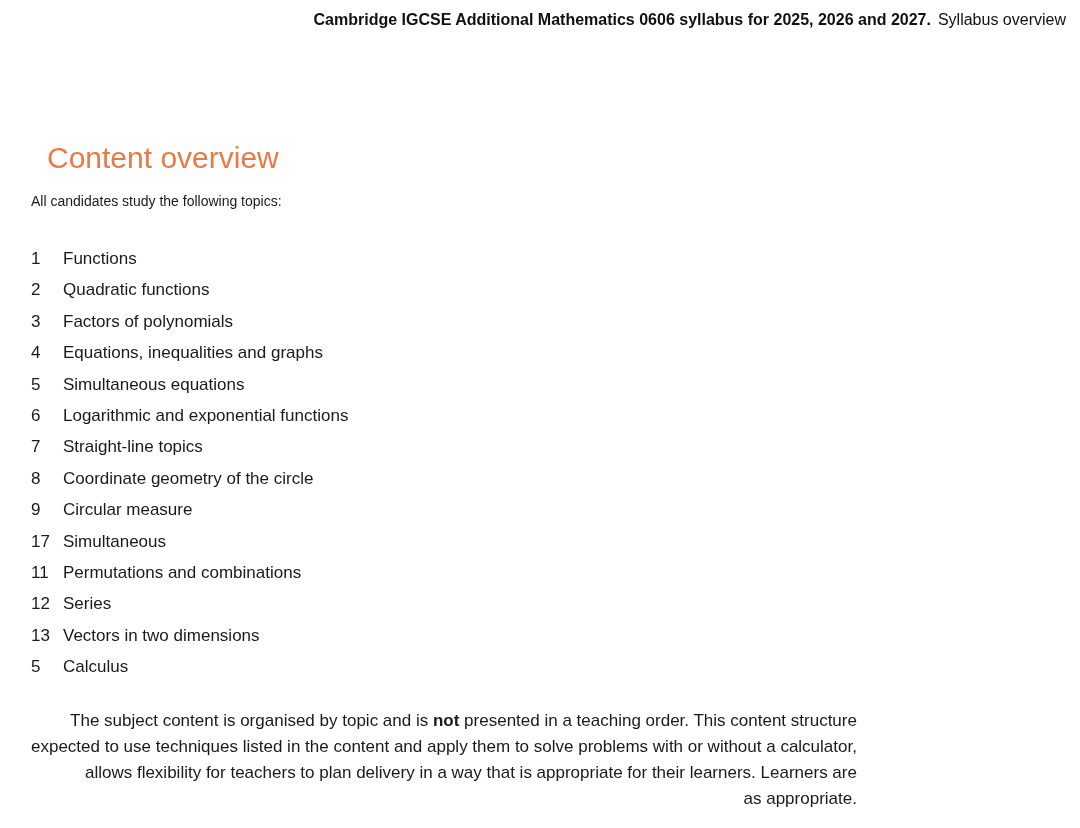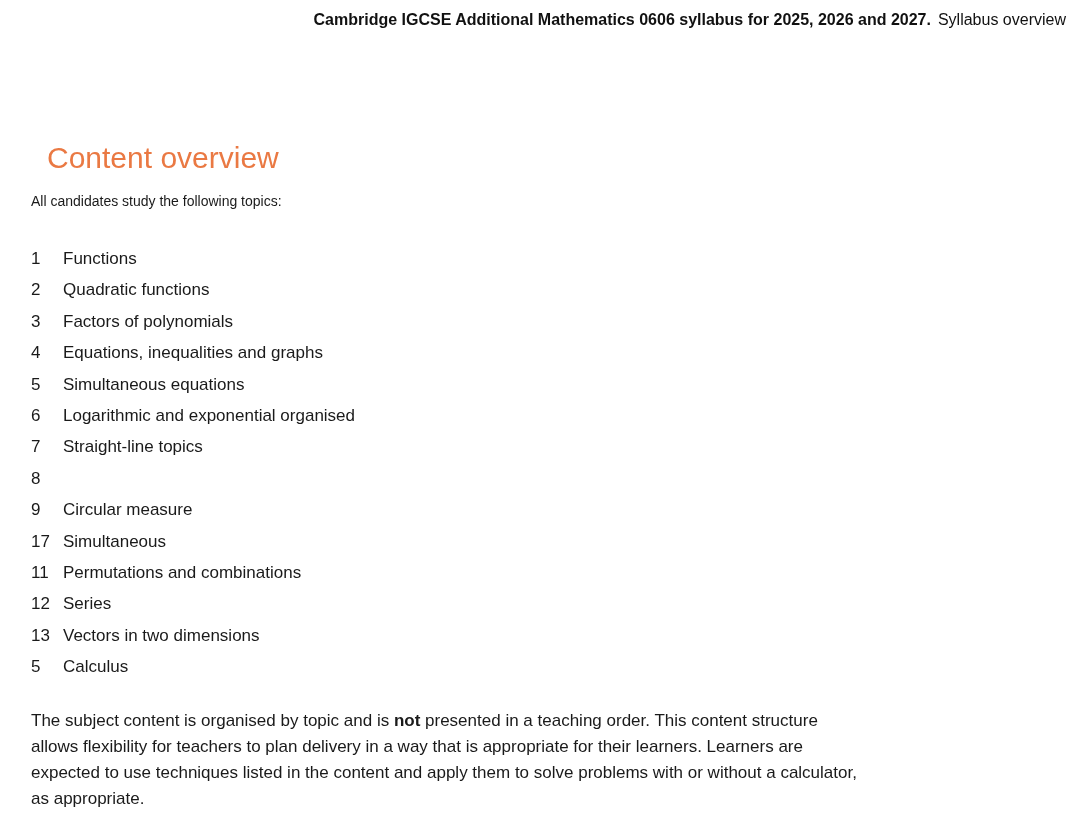--- a/index.html
+++ b/index.html
@@ -66,21 +66,21 @@
     flex: 0 0 32px;
   }
   .topic-label { white-space: nowrap; }
   .closing-paragraph {
     position: absolute;
     top: 708px;
     left: 31px;
     font-size: 17px;
     line-height: 26px;
   }
-  .closing-line { white-space: nowrap; }
+  .closing-line { white-space: nowrap; text-align: right; }
   .closing-line b { font-weight: bold; }
 </style>
 </head>
 <body>
 
 <div class="page">
 
   <div class="running-header">
     <span class="doc-title">Cambridge IGCSE Additional Mathematics 0606 syllabus for 2025, 2026 and 2027.</span><span class="section-name">Syllabus overview</span>
   </div>
@@ -105,28 +105,29 @@
     <li class="topic-row">
         <span class="topic-num">4</span>
         <span class="topic-label">Equations, inequalities and graphs</span>
       </li>
     <li class="topic-row">
         <span class="topic-num">5</span>
         <span class="topic-label">Simultaneous equations</span>
       </li>
     <li class="topic-row">
         <span class="topic-num">6</span>
-        <span class="topic-label">Logarithmic and exponential organised</span>
+        <span class="topic-label">Logarithmic and exponential functions</span>
       </li>
     <li class="topic-row">
         <span class="topic-num">7</span>
         <span class="topic-label">Straight-line topics</span>
       </li>
     <li class="topic-row">
         <span class="topic-num">8</span>
+        <span class="topic-label">Coordinate geometry of the circle</span>
       </li>
     <li class="topic-row">
         <span class="topic-num">9</span>
         <span class="topic-label">Circular measure</span>
       </li>
     <li class="topic-row">
         <span class="topic-num">17</span>
         <span class="topic-label">Simultaneous</span>
       </li>
     <li class="topic-row">
@@ -142,18 +143,18 @@
         <span class="topic-label">Vectors in two dimensions</span>
       </li>
     <li class="topic-row">
         <span class="topic-num">5</span>
         <span class="topic-label">Calculus</span>
       </li>
   </ol>
 
   <div class="closing-paragraph">
     <div class="closing-line"><span>The subject content is organised by topic and is </span><b>not</b><span> presented in a teaching order. This content structure</span></div>
+    <div class="closing-line"><span>expected to use techniques listed in the content and apply them to solve problems with or without a calculator,</span></div>
     <div class="closing-line"><span>allows flexibility for teachers to plan delivery in a way that is appropriate for their learners. Learners are</span></div>
-    <div class="closing-line"><span>expected to use techniques listed in the content and apply them to solve problems with or without a calculator,</span></div>
     <div class="closing-line"><span>as appropriate.</span></div>
   </div>
 
 </div>
 
 </body></html>

